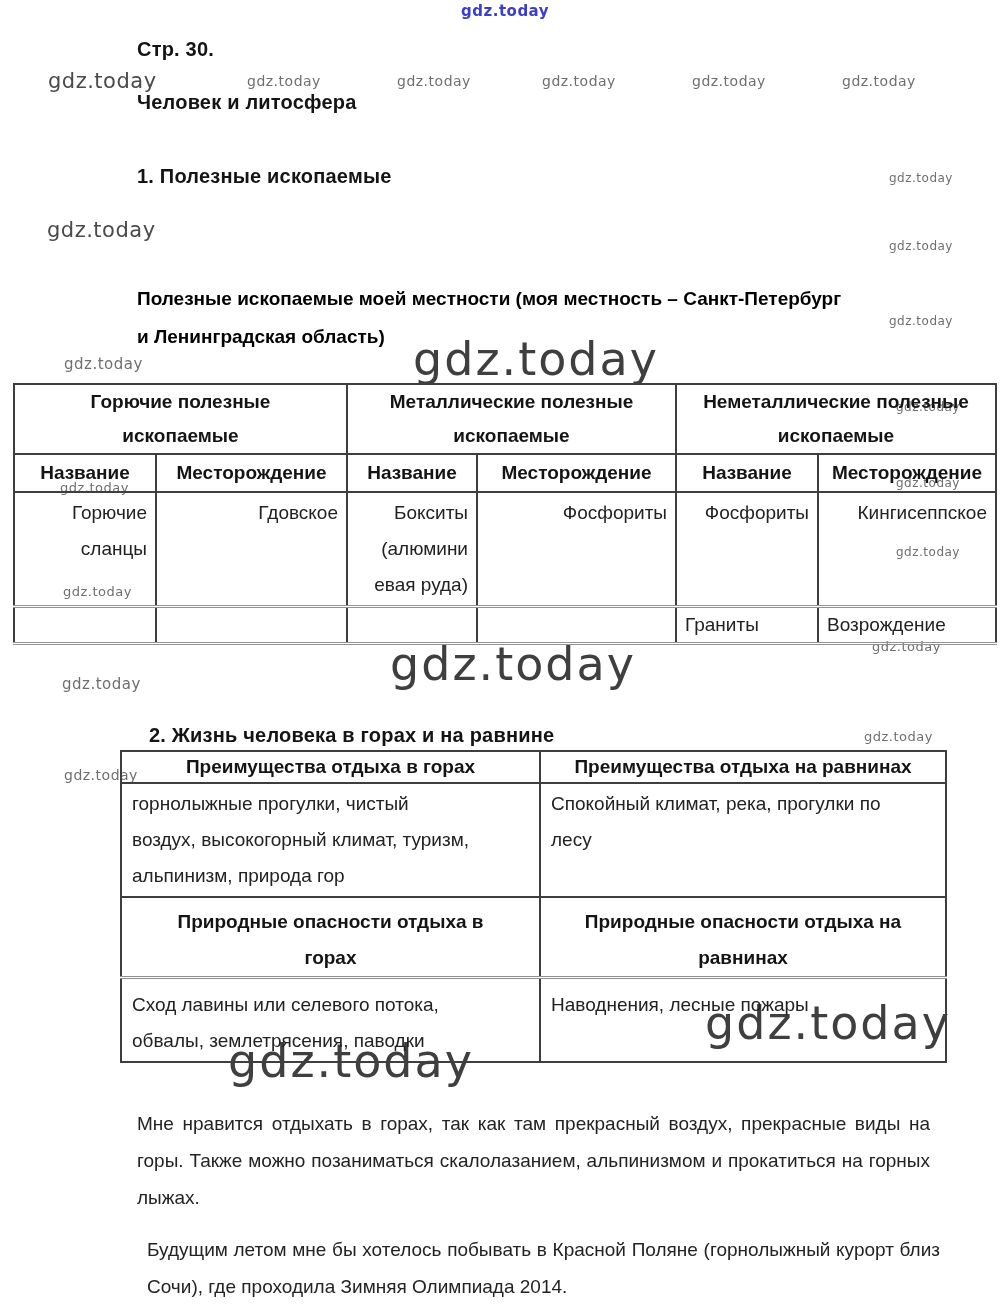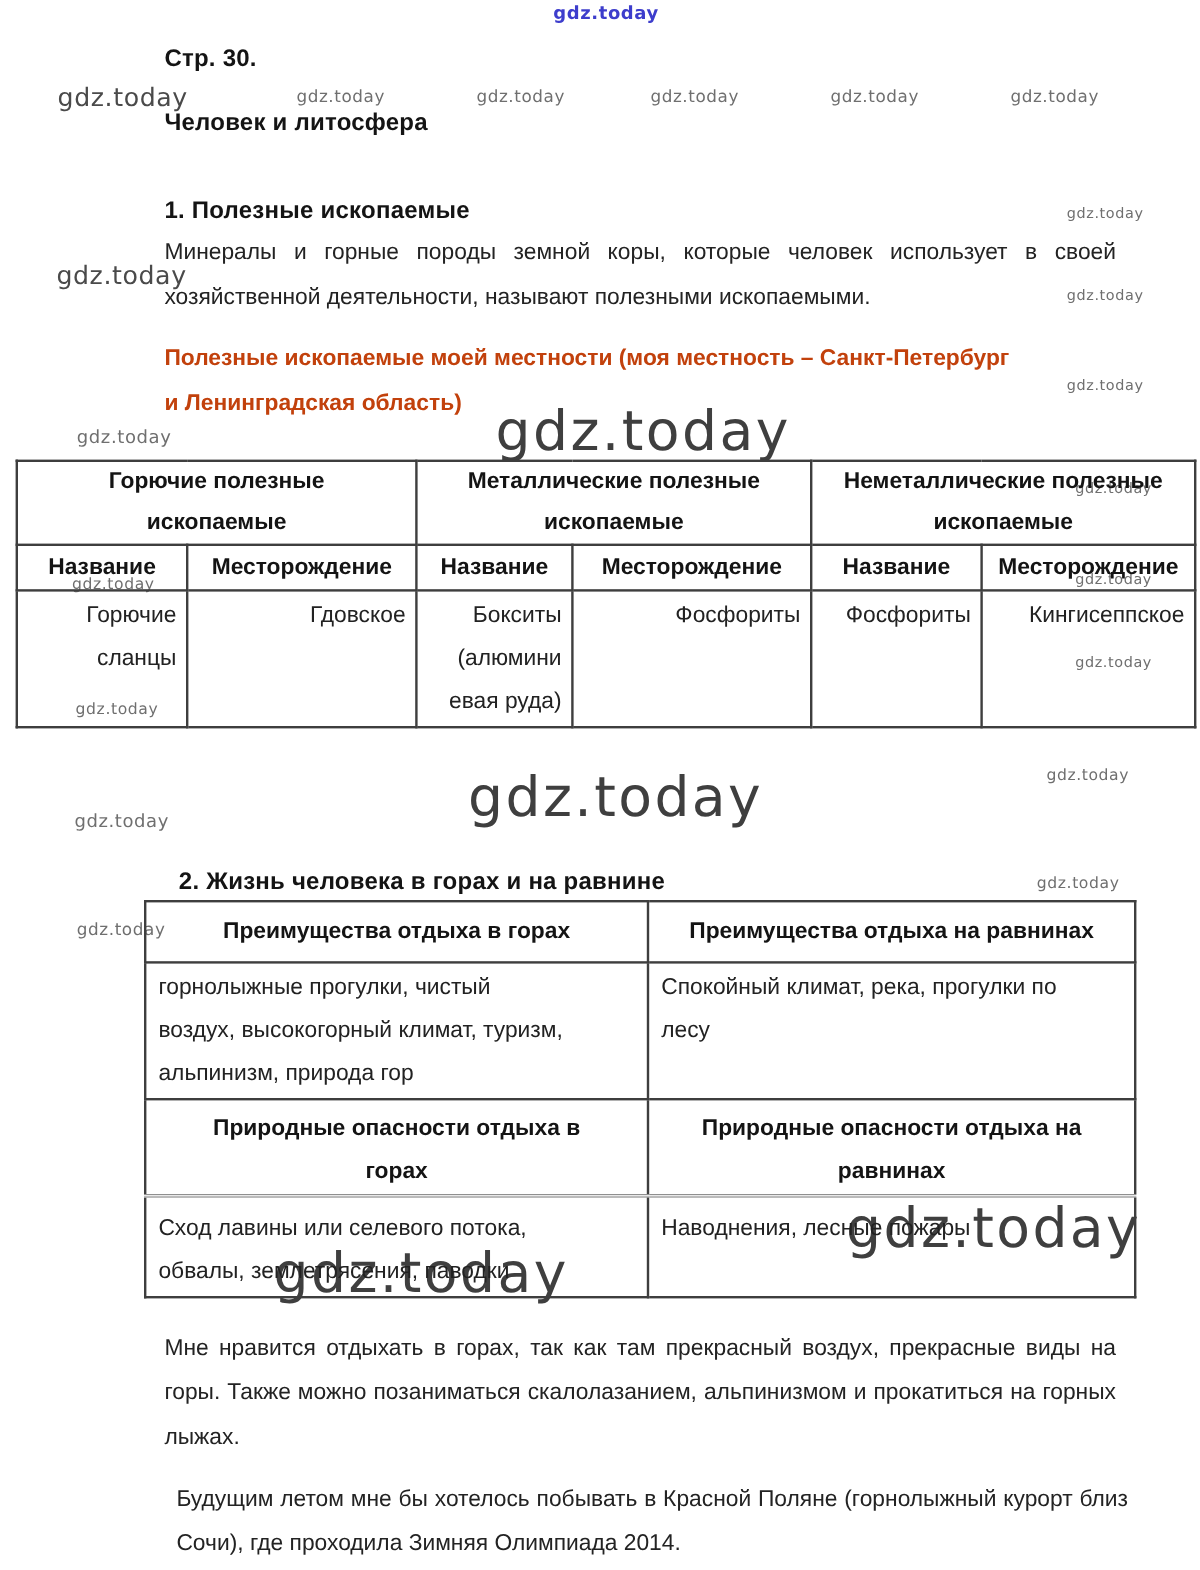--- a/index.html
+++ b/index.html
@@ -4,21 +4,21 @@
 <style>
   * { margin:0; padding:0; box-sizing:border-box; }
   html,body { background:#ffffff; }
   .page {
     position:relative; width:1000px; height:1308px; background:#ffffff;
     font-family:"Liberation Sans", sans-serif; color:#1e1e1e; overflow:hidden;
   }
   .abs { position:absolute; }
   .bold-head { font-weight:bold; font-size:20px; color:#141414; letter-spacing:0.2px; white-space:nowrap; }
   .para { font-size:19px; line-height:37px; text-align:justify; color:#232323; }
-  .sub-head { font-weight:bold; font-size:19px; line-height:38px; color:#c2410c; white-space:pre-line; }
+  .sub-head { font-weight:bold; font-size:19px; line-height:38px; color:#000000; white-space:pre-line; }
 
   
   .wm {
     position:absolute; font-family:"DejaVu Sans", sans-serif; color:#6f6f6f;
     letter-spacing:0.5px; white-space:nowrap; line-height:1; pointer-events:none;
   }
   .wm-dark { color:#4a4a4a; }
   .wm-big  { color:#2f2f2f; letter-spacing:2px; opacity:0.92; }
   .wm-blue { color:#3d3dcc; font-weight:bold; letter-spacing:0.5px; }
 
@@ -32,21 +32,21 @@
     white-space:pre-line; line-height:34px; height:69px; color:#141414;
   }
   #minerals-table tr.colhead th { height:38px; font-weight:bold; text-align:center; vertical-align:middle; color:#141414;border-radius:17px; }
   #minerals-table tr.data td { height:112px; vertical-align:top; padding:2px 8px; line-height:36px; white-space:pre-line; text-align:right; }
   #minerals-table tr.data2 td {
     height:37px; vertical-align:middle; padding:0 8px; text-align:left;
     border-top:3px double #949494; border-bottom:3px double #949494;
   }
 
   
-  #leisure-table tr.lh1 th { height:51px; font-weight:bold; text-align:center; vertical-align:middle; color:#141414; }
+  #leisure-table tr.lh1 th { height:32px; font-weight:bold; text-align:center; vertical-align:middle; color:#141414; }
   #leisure-table tr.ld1 td { height:107px; vertical-align:top; padding:2px 10px; line-height:36px; white-space:pre-line; text-align:left; }
   #leisure-table tr.lh2 th { height:66px; font-weight:bold; text-align:center; vertical-align:middle; white-space:pre-line; line-height:36px; padding-top:6px; color:#141414; }
   #leisure-table tr.ld2 td { height:83px; vertical-align:top; padding:8px 10px 2px; line-height:36px; white-space:pre-line; text-align:left; border-top:3px double #8f8f8f; }
 </style>
 </head>
 <body>
 
 <div class="page">
 
   <span class="wm wm-blue abs" style="left:461px;top:4px;font-size:15px;">gdz.today</span>
@@ -71,21 +71,20 @@
   <span class="wm wm-big abs" style="left:390px;top:641px;font-size:46px;">gdz.today</span>
   <span class="wm abs" style="left:62px;top:677px;font-size:15px;">gdz.today</span>
   <span class="wm abs" style="left:864px;top:730px;font-size:13px;">gdz.today</span>
   <span class="wm abs" style="left:64px;top:768px;font-size:14px;">gdz.today</span>
   <span class="wm wm-big abs" style="left:705px;top:1000px;font-size:46px;">gdz.today</span>
   <span class="wm wm-big abs" style="left:228px;top:1038px;font-size:46px;">gdz.today</span>
 
   <div class="abs bold-head" style="left:137px;top:38px;">Стр. 30.</div>
   <div class="abs bold-head" style="left:137px;top:91px;">Человек и литосфера</div>
   <div class="abs bold-head" style="left:137px;top:165px;">1. Полезные ископаемые</div>
-  <div class="abs para" style="left:137px;top:192px;width:793px;">Минералы и горные породы земной коры, которые человек использует в своей хозяйственной деятельности, называют полезными ископаемыми.</div>
   <div class="abs sub-head" style="left:137px;top:280px;width:810px;">Полезные ископаемые моей местности (моя местность – Санкт-Петербург
 и Ленинградская область)</div>
 
   <table class="tbl" id="minerals-table" style="left:13px;top:383px;width:982px;">
     <colgroup>
       <col style="width:142px">
         <col style="width:191px">
         <col style="width:130px">
       <col style="width:199px">
         <col style="width:142px">
@@ -111,20 +110,28 @@
     <tr class="data">
       <td>Горючие
 сланцы</td>
       <td>Гдовское</td>
       <td>Бокситы
 (алюмини
 евая руда)</td>
       <td>Фосфориты</td>
       <td>Фосфориты</td>
       <td>Кингисеппское</td>
+    </tr>
+    <tr class="data2">
+      <td></td>
+      <td></td>
+      <td></td>
+      <td></td>
+      <td>Граниты</td>
+      <td>Возрождение</td>
     </tr>
   </tbody>
     </table>
 
   <div class="abs bold-head" style="left:137px;top:724px;margin-left:12px;">2. Жизнь человека в горах и на равнине</div>
 
   <table class="tbl" id="leisure-table" style="left:120px;top:750px;width:825px;">
     <colgroup>
       <col style="width:419px">
         <col style="width:406px">

